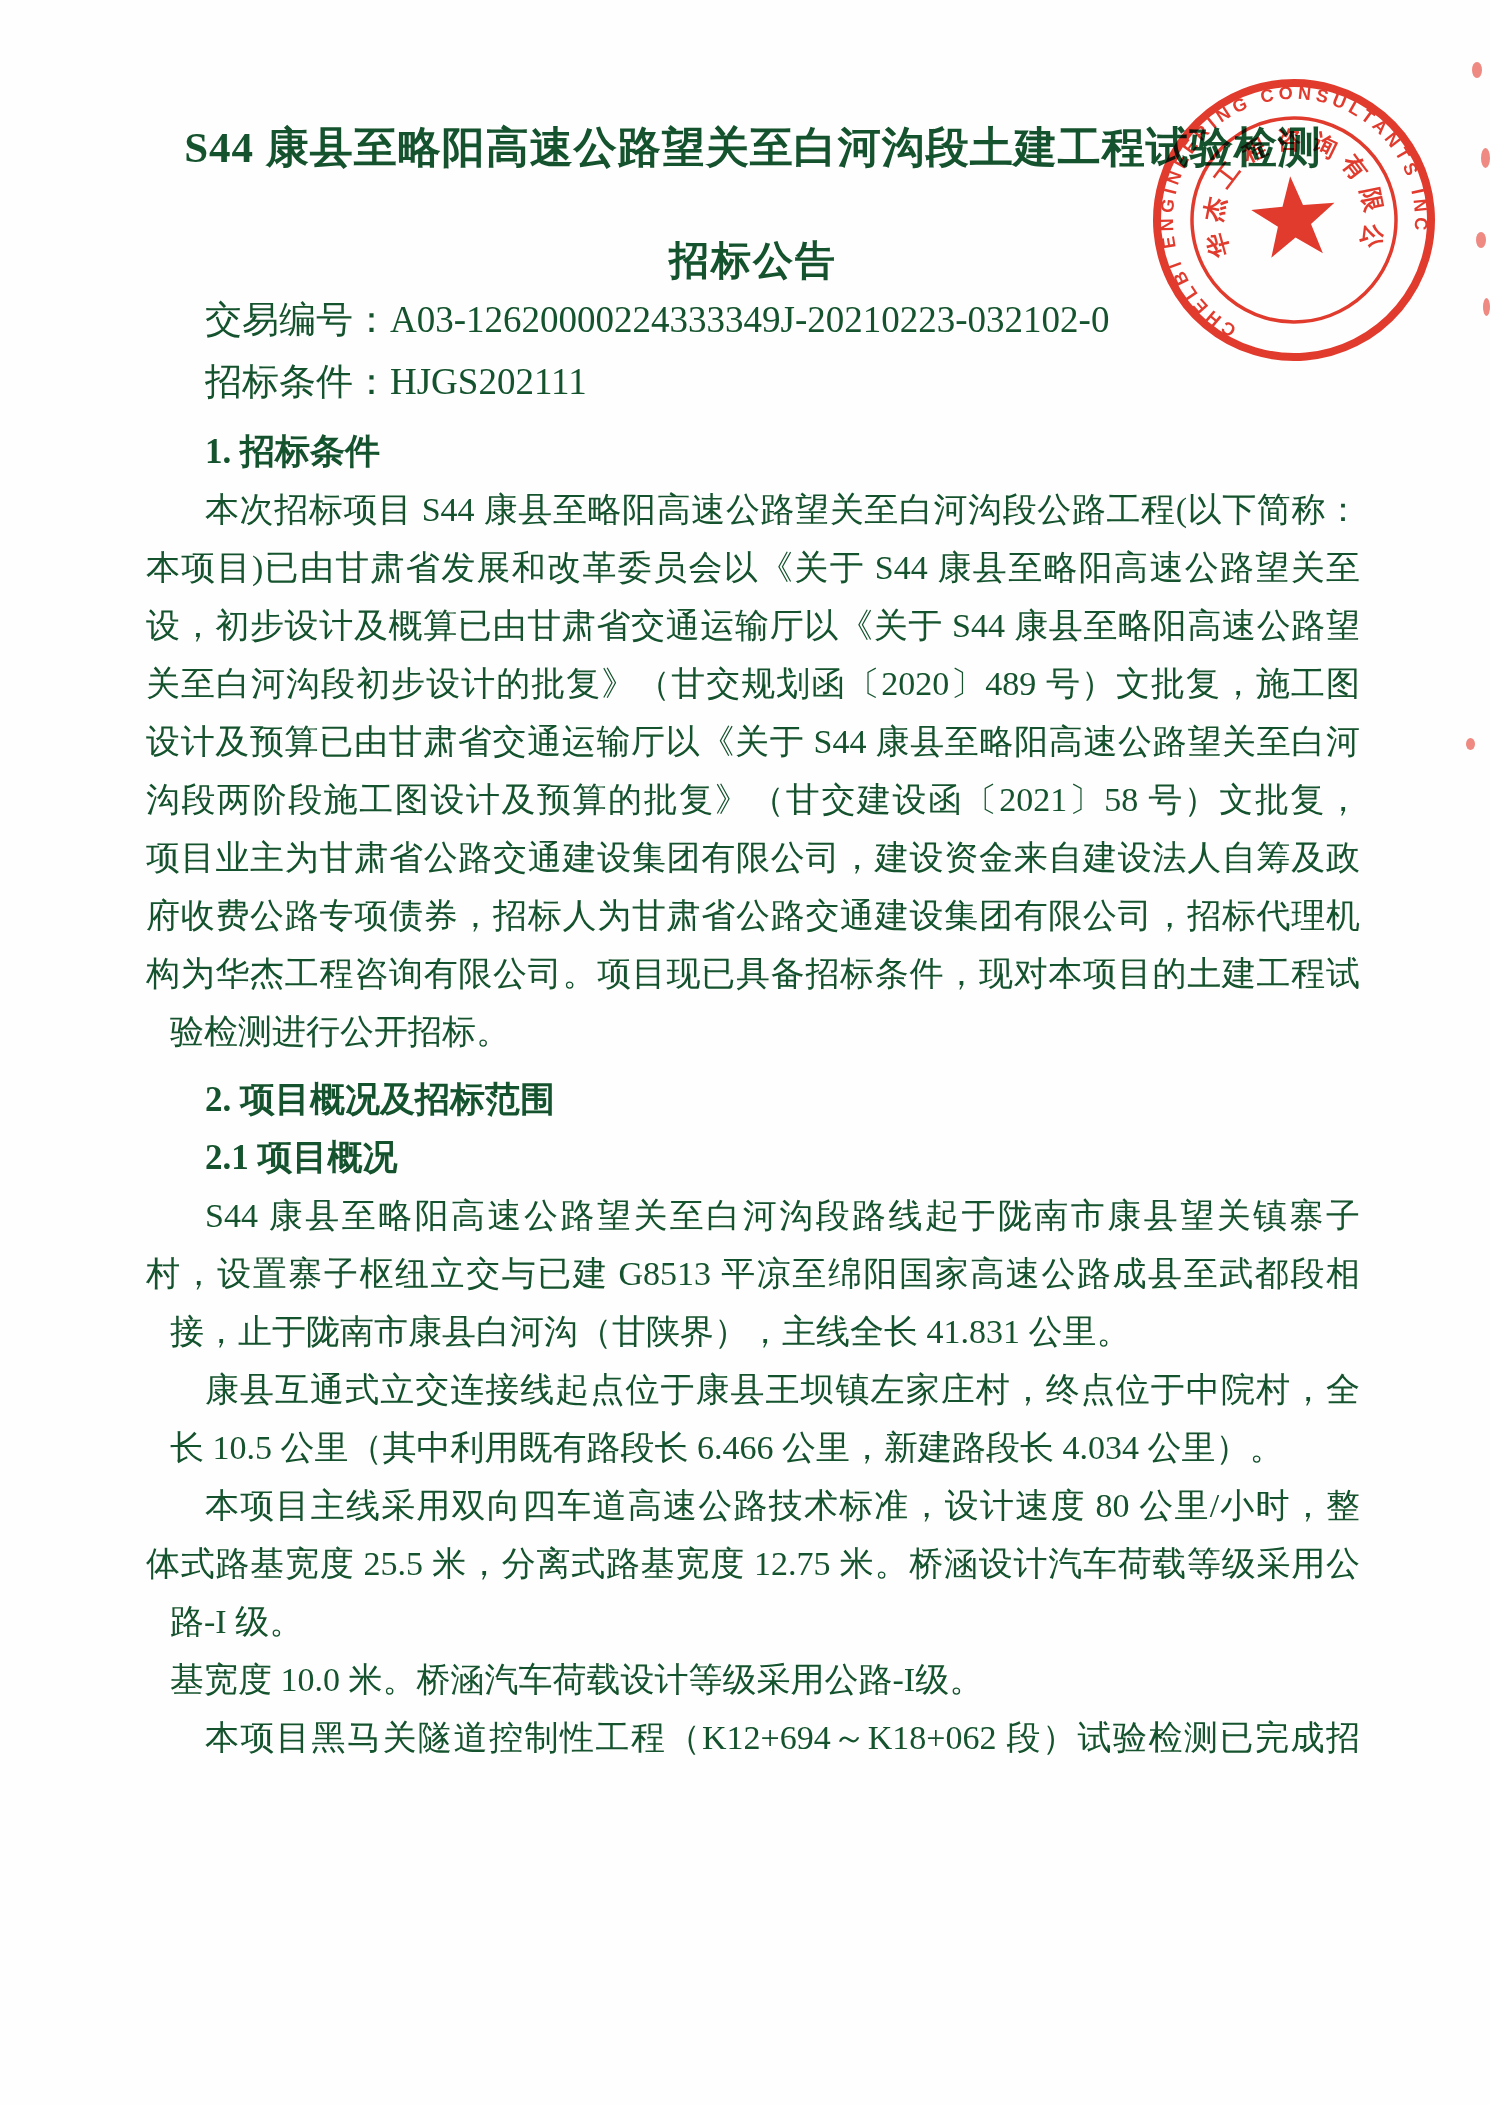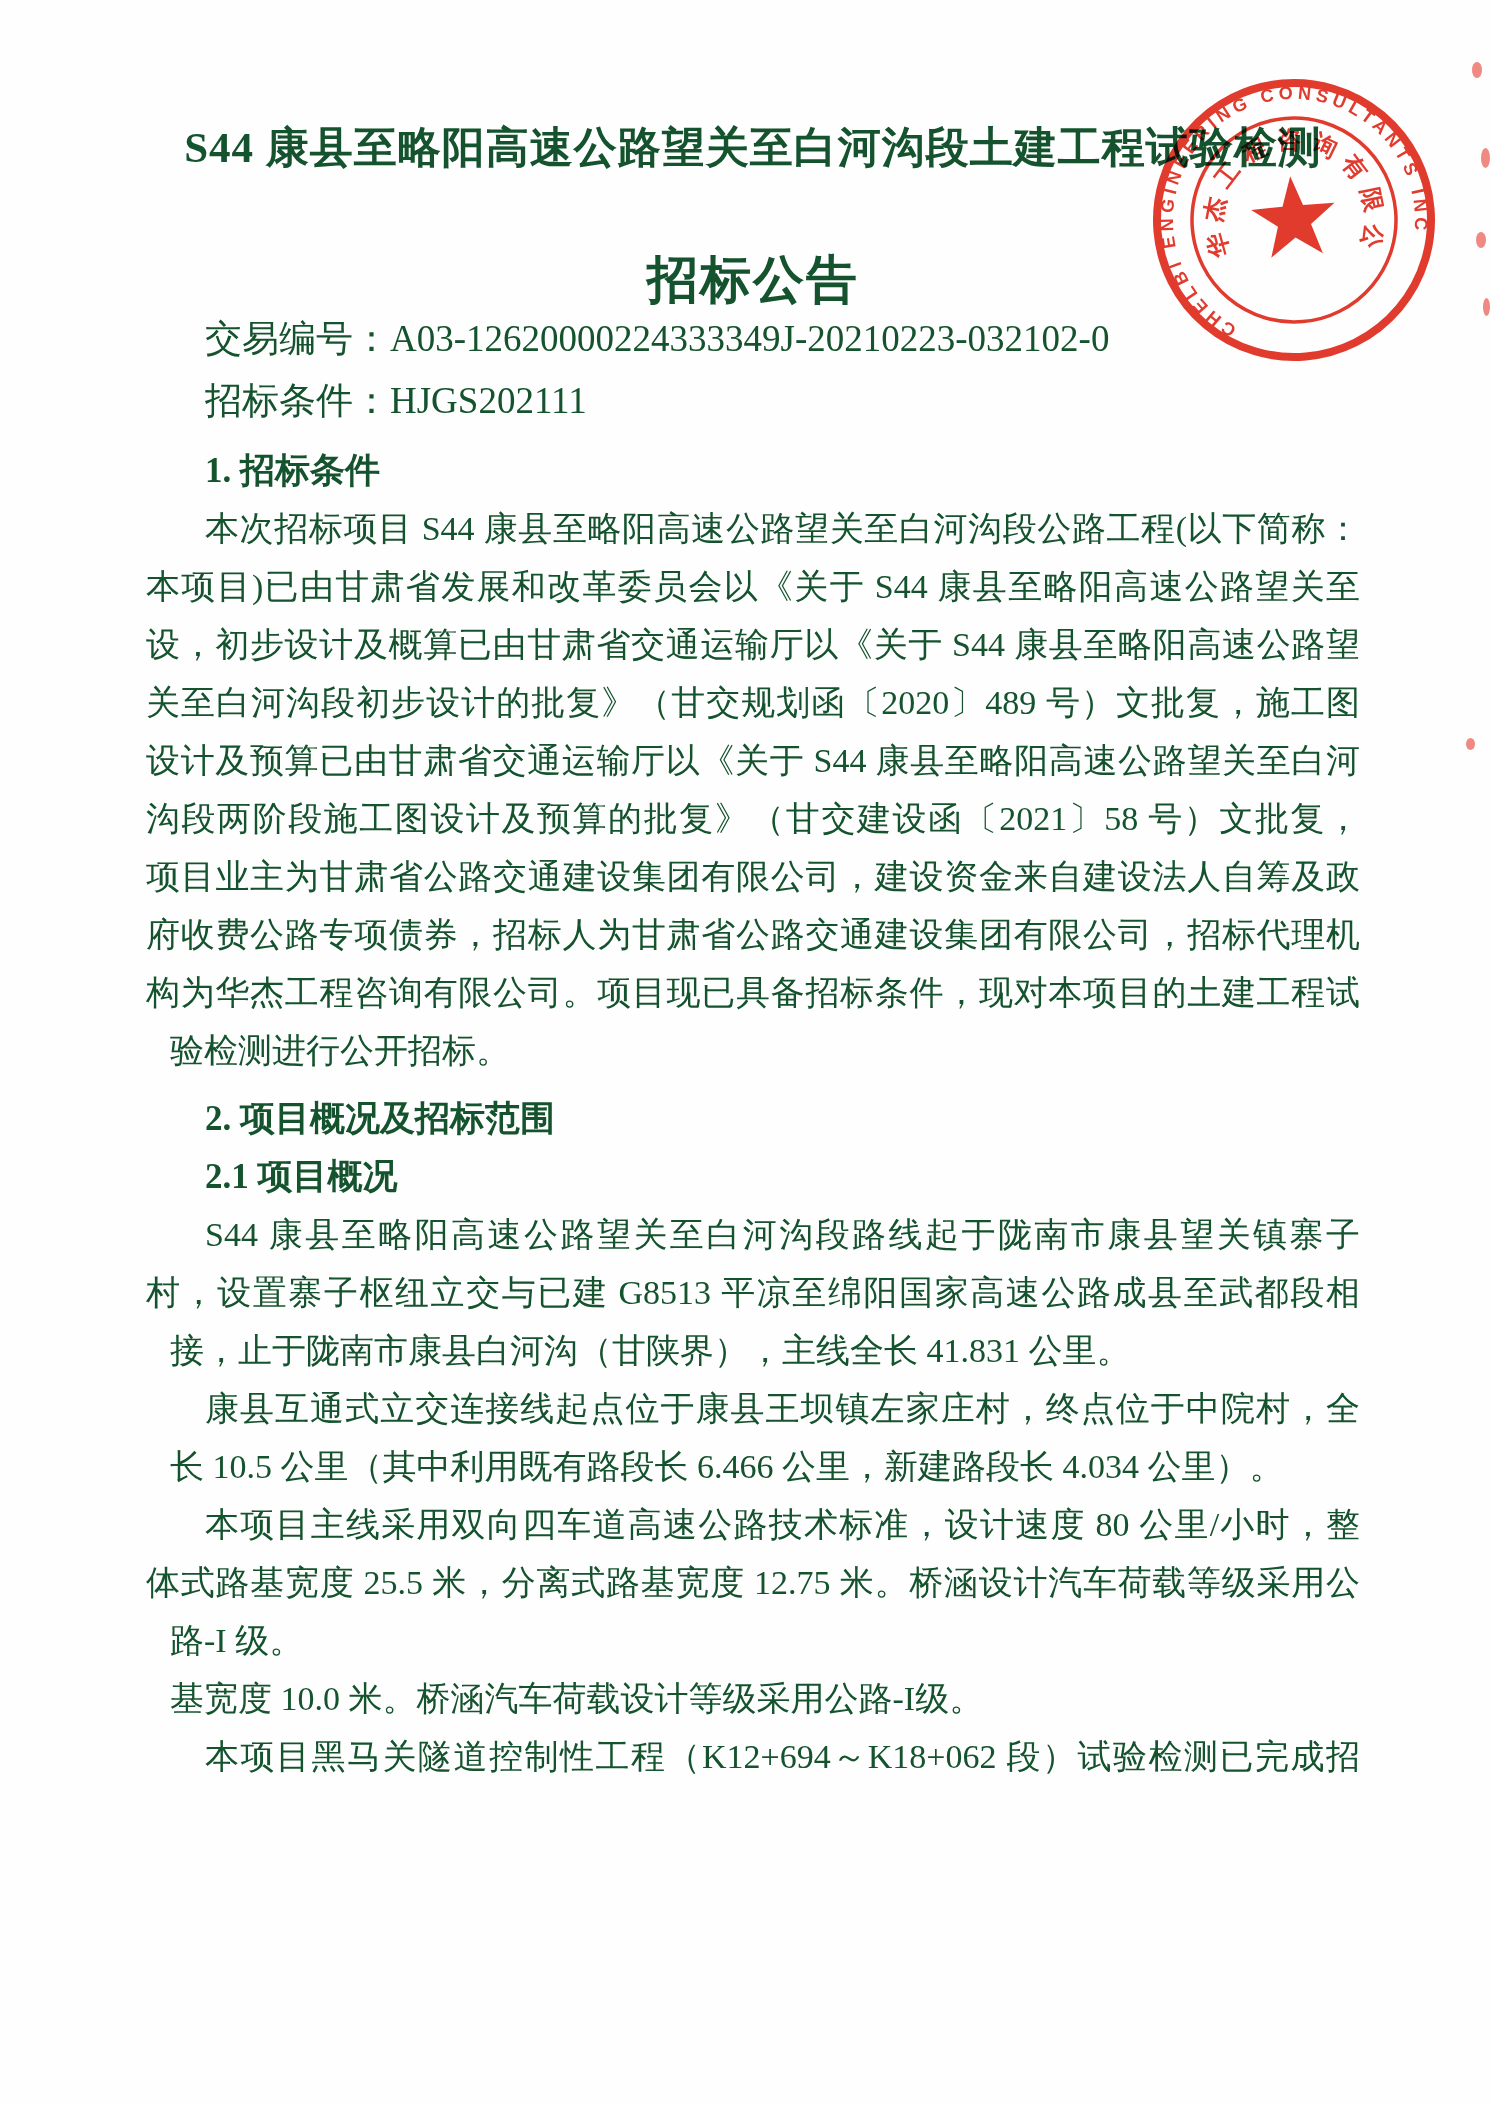--- a/index.html
+++ b/index.html
@@ -19,25 +19,25 @@
     width:1214px;
   }
   .doc-title{
     font-size:43px;
     line-height:52px;
     font-weight:700;
     text-align:center;
     letter-spacing:1px;
   }
   .doc-subtitle{
-    font-size:51px;
+    font-size:40px;
     line-height:56px;
     font-weight:700;
     text-align:center;
-    margin-top:78px;
+    margin-top:59px;
     letter-spacing:2px;
   }
   .meta-line{
     font-size:37px;
     line-height:62px;
     padding-left:59px;
     white-space:nowrap;
   }
   .meta-label{font-weight:400;}
   .sec-heading{

